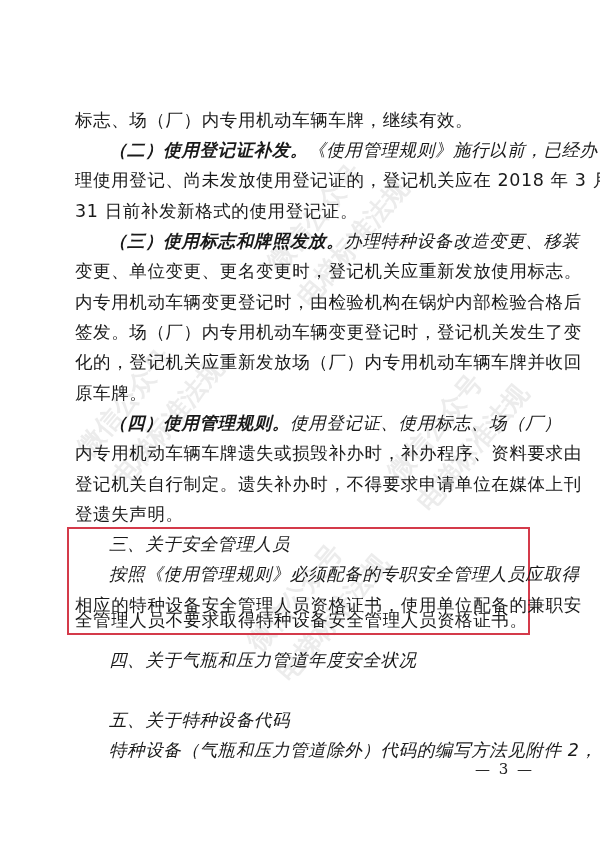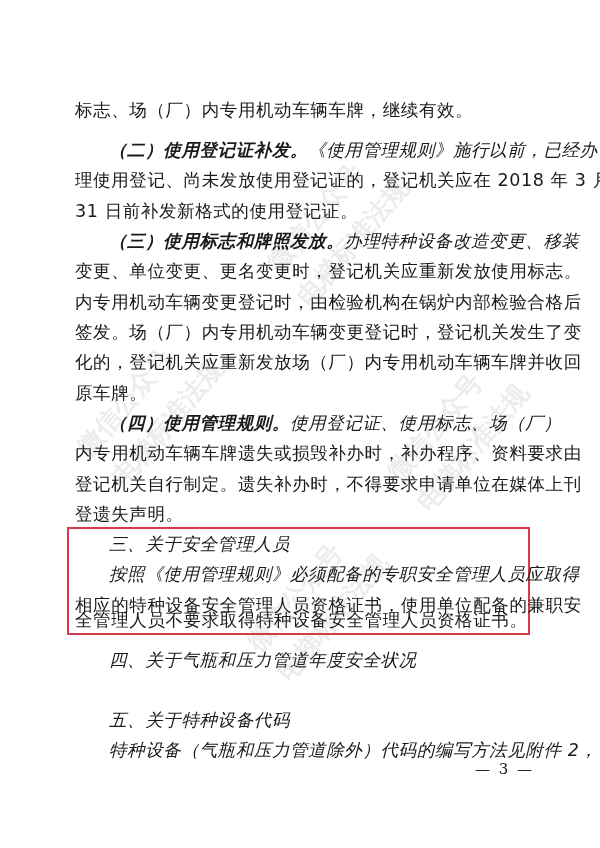--- a/index.html
+++ b/index.html
@@ -36,21 +36,21 @@
   <div class="wm" style="left:275px;top:225px;">电梯标准法规</div>
   <div class="wm" style="left:60px;top:385px;">微信公众号</div>
   <div class="wm" style="left:90px;top:405px;">电梯标准法规</div>
   <div class="wm" style="left:370px;top:410px;">微信公众号</div>
   <div class="wm" style="left:395px;top:430px;">电梯标准法规</div>
   <div class="wm" style="left:230px;top:580px;">微信公众号</div>
   <div class="wm" style="left:255px;top:600px;">电梯标准法规</div>
 
   <div class="redbox"></div>
 
-  <div class="line" style="top:95px"><span>标志、场（厂）内专用机动车辆车牌，继续有效。</span></div>
+  <div class="line" style="top:105px"><span>标志、场（厂）内专用机动车辆车牌，继续有效。</span></div>
   <div class="line indent" style="top:135px"><span class="bold">（二）使用登记证补发。</span><span>《使用管理规则》施行以前，已经办</span></div>
   <div class="line" style="top:165px"><span>理使用登记、尚未发放使用登记证的，登记机关应在 2018 年 3 月</span></div>
   <div class="line" style="top:196px"><span>31 日前补发新格式的使用登记证。</span></div>
   <div class="line indent" style="top:226px"><span class="bold">（三）使用标志和牌照发放。</span><span>办理特种设备改造变更、移装</span></div>
   <div class="line" style="top:256px"><span>变更、单位变更、更名变更时，登记机关应重新发放使用标志。</span></div>
   <div class="line" style="top:287px"><span>内专用机动车辆变更登记时，由检验机构在锅炉内部检验合格后</span></div>
   <div class="line" style="top:317px"><span>签发。场（厂）内专用机动车辆变更登记时，登记机关发生了变</span></div>
   <div class="line" style="top:347px"><span>化的，登记机关应重新发放场（厂）内专用机动车辆车牌并收回</span></div>
   <div class="line" style="top:378px"><span>原车牌。</span></div>
   <div class="line indent" style="top:408px"><span class="bold">（四）使用管理规则。</span><span>使用登记证、使用标志、场（厂）</span></div>

